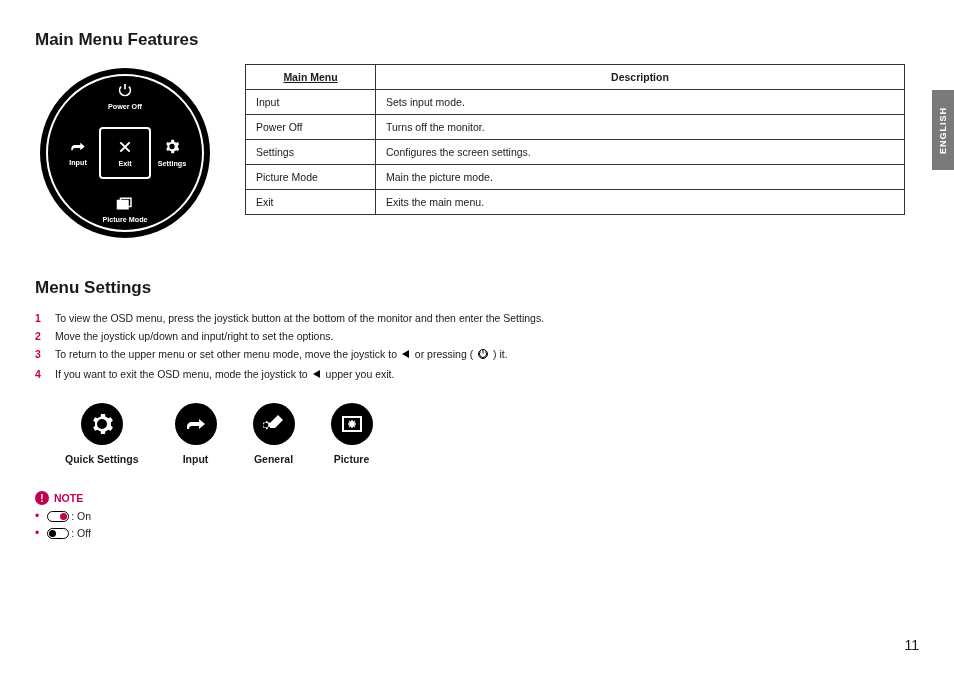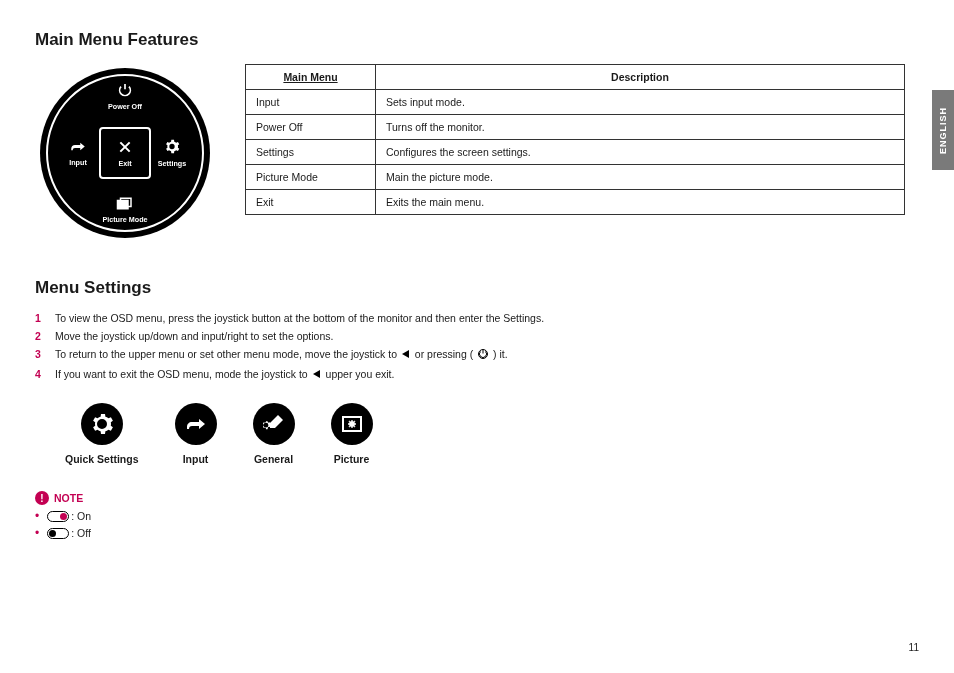--- a/index.html
+++ b/index.html
@@ -30,21 +30,21 @@
     justify-content: center;
     writing-mode: vertical-rl;
     transform: rotate(180deg);
     letter-spacing: 1px;
   }
 
   .page-num {
     position: absolute;
     right: 35px;
     bottom: 20px;
-    font-size: 10px;
+    font-size: 14px;
   }
 
   h2 {
     font-size: 17px;
     font-weight: 700;
     margin-bottom: 14px;
   }
 
   
   .top-section {

